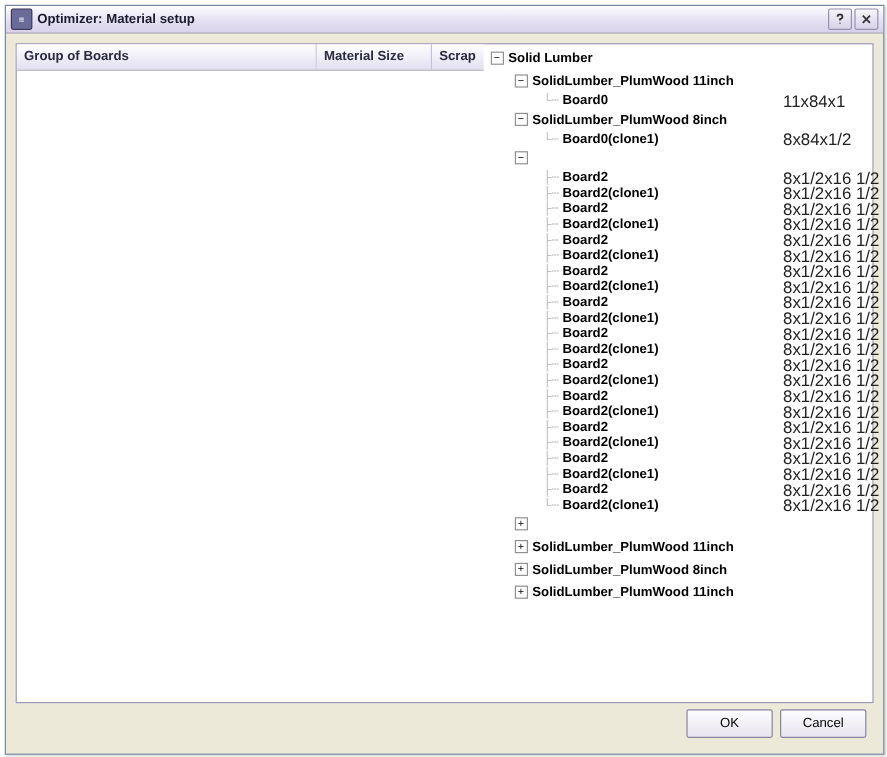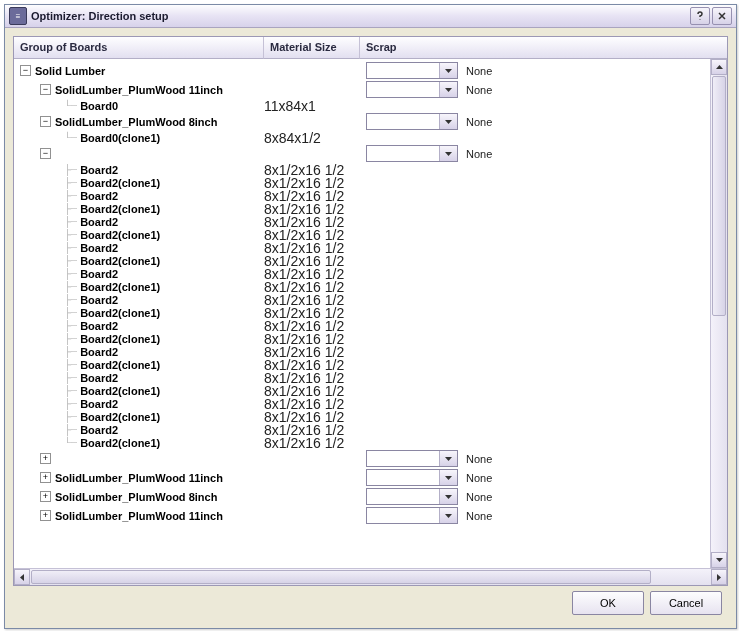--- a/index.html
+++ b/index.html
@@ -77,21 +77,21 @@
     padding: 8px 8px 8px 8px;
     display: flex;
     flex-direction: column;
     min-height: 0;
   }
   .grid-region {
     flex: 1;
     border: 1px solid #9c98b5;
     background: #fff;
     display: flex;
-    flex-direction: column;
+    flex-direction: row;
     min-height: 0;
   }
   .col-headers {
     display: flex;
     height: 22px;
     flex: 0 0 auto;
   }
   .col-header {
     background: linear-gradient(to bottom,#fefeff 0%, #efedf7 55%, #e2dff0 100%);
     border-right: 1px solid #c5c1d6;
@@ -256,21 +256,21 @@
   }
   svg.tri { fill:#333; }
 </style>
 </head>
 <body>
 
 <div class="window">
 
   <div class="titlebar">
     <span class="titlebar-icon">≡</span>
-    <span class="titlebar-text">Optimizer: Direction setup</span>
+    <span class="titlebar-text">Optimizer: Material setup</span>
     <div class="titlebar-buttons">
       <div class="tb-btn">
         <svg viewBox="0 0 10 10">
             <path d="M3 3 Q3 1 5 1 Q7 1 7 3 Q7 4.5 5 5 L5 6 M5 8 L5 8.5"></path>
           </svg>
       </div>
       <div class="tb-btn">
         <svg viewBox="0 0 10 10">
             <path d="M2 2 L8 8 M8 2 L2 8"></path>
           </svg>

